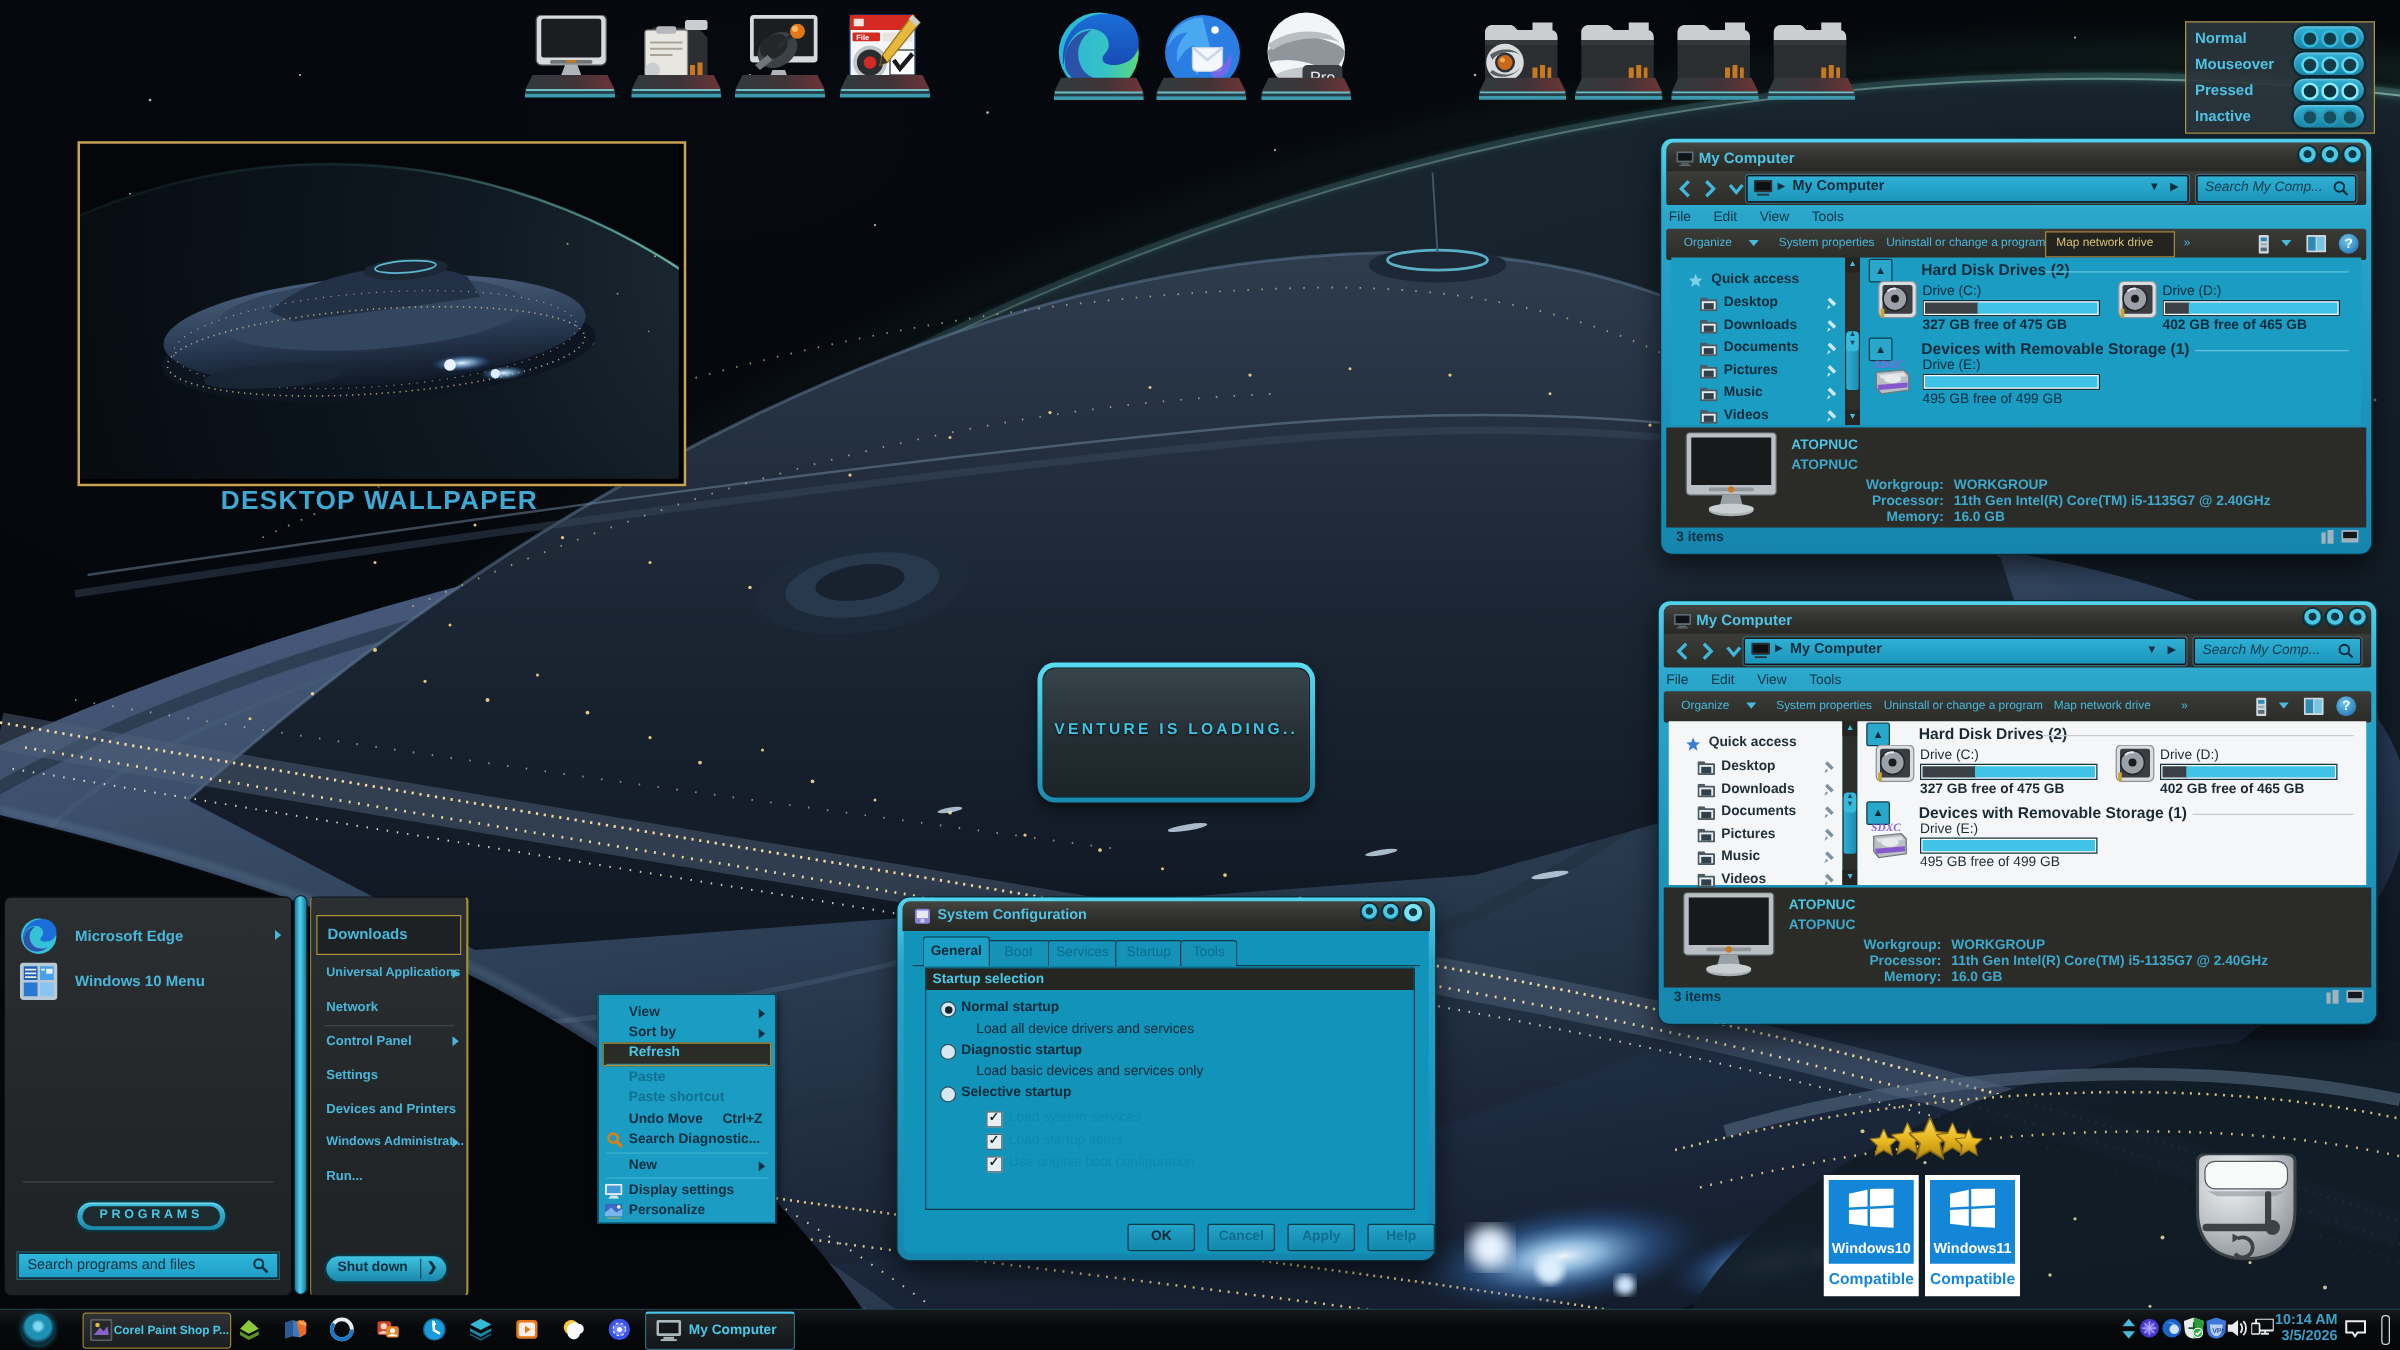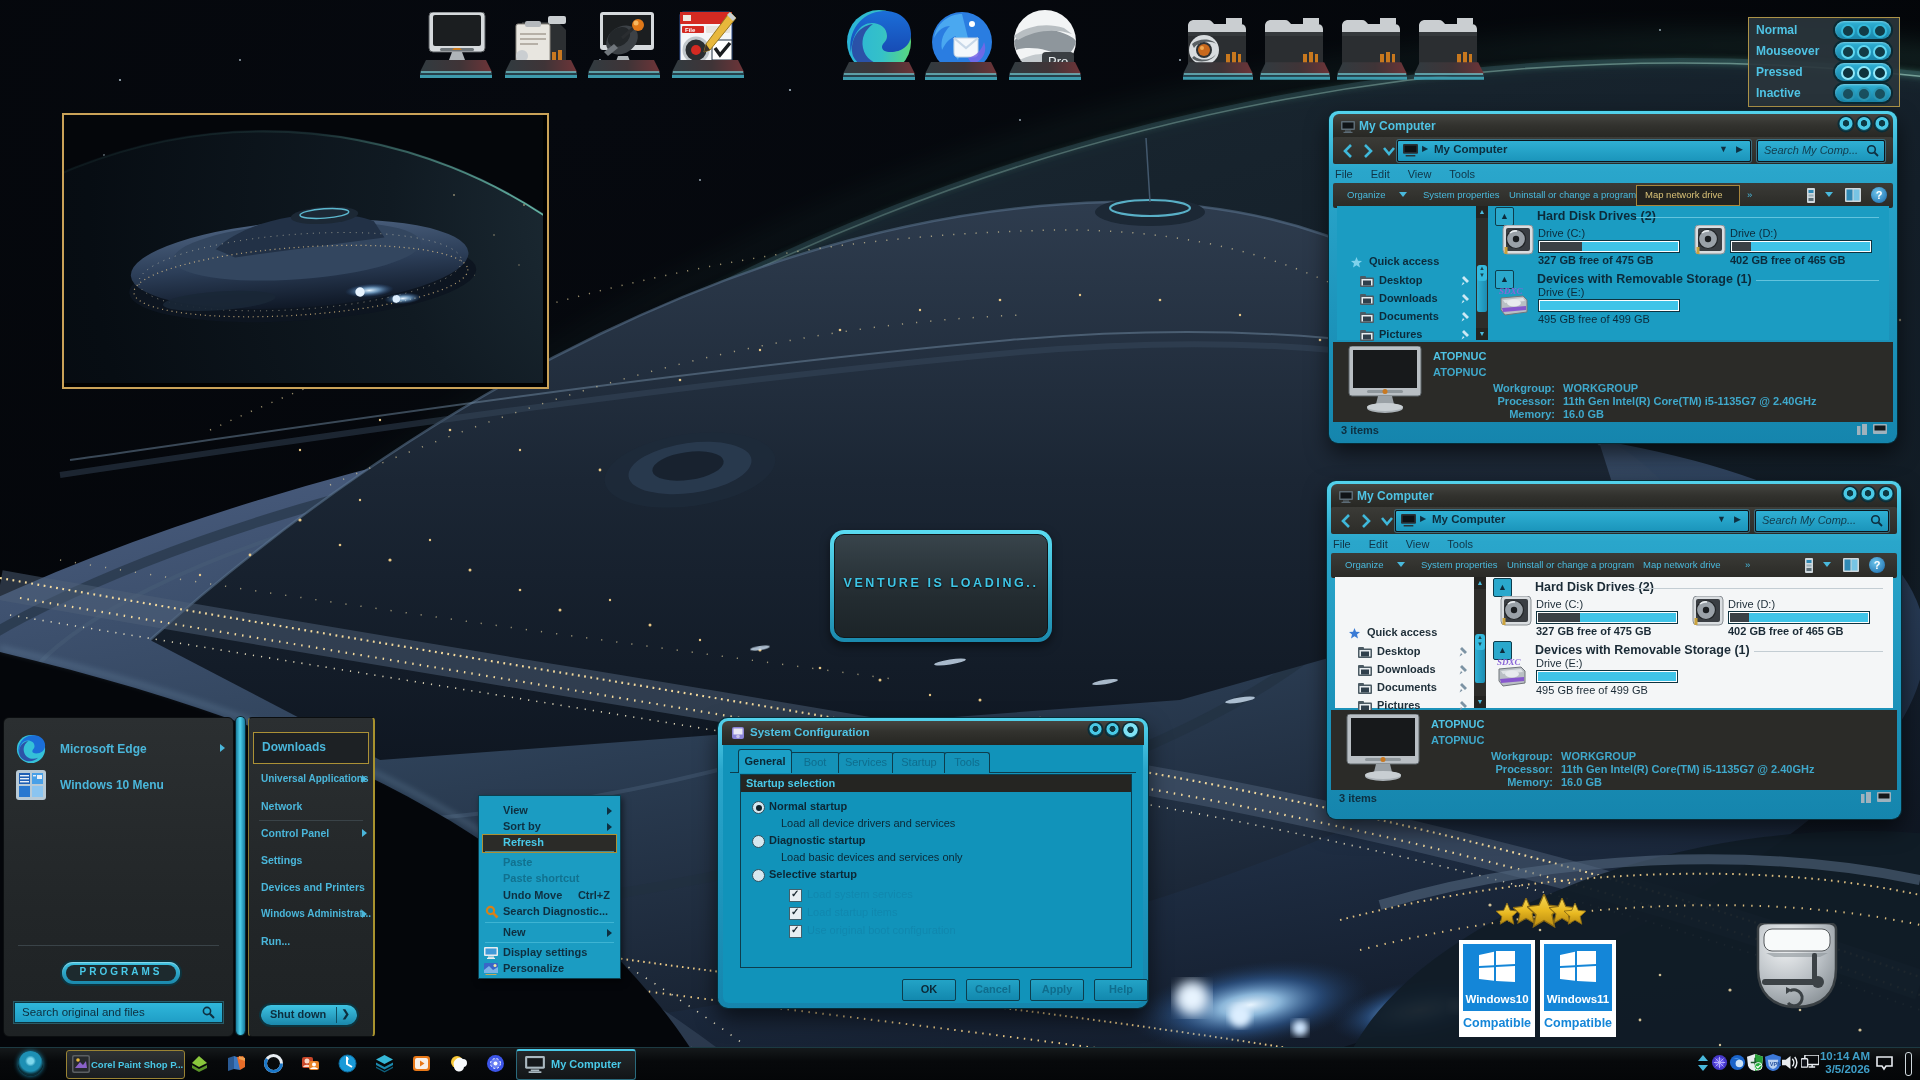--- a/index.html
+++ b/index.html
@@ -12,21 +12,21 @@
 .wbtns{position:absolute;top:6px;right:8px;display:flex;gap:4px;}
 .wbtn{width:14px;height:14px;border-radius:50%;background:radial-gradient(circle at 50% 45%,#0d3944 0 28%,#49c9e6 34% 58%,#0e4d5e 66%);box-shadow:0 0 0 1.5px #0a2d38;}
 .addr{position:absolute;left:4px;right:4px;height:28px;background:linear-gradient(180deg,#3b3b37,#2c2c28);border-radius:2px;}
 .afield{position:absolute;top:3px;height:20px;background:linear-gradient(180deg,#2fb0d4,#1b95bb);border:1px solid #0c161c;border-radius:2px;box-shadow:0 0 0 1px #3b6d7e;}
 .menurow{position:absolute;left:6px;right:6px;height:18px;font-size:11px;font-weight:normal;color:#103446;}
 .menurow span{margin-right:18px;}
 .toolbar{position:absolute;left:4px;right:4px;height:25px;background:linear-gradient(180deg,#3b3b37,#2a2a26);border-radius:2px;font-size:9.5px;color:#49b9dc;}
 .toolbar b{font-weight:normal;position:absolute;top:6px;}
 .pane-teal{background:#1b9cc2;}
 .pane-white{background:#f4f6f7;}
-.trow{position:absolute;left:0;height:18px;white-space:nowrap;margin-top:38px;}
+.trow{position:absolute;left:0;height:18px;white-space:nowrap;}
 .drv-label{position:absolute;font-size:11px;font-weight:normal;color:#0e2f40;}
 .bar{position:absolute;height:11px;background:#fff;border:1px solid #0e3340;}
 .bar .used{position:absolute;left:1px;top:1px;bottom:1px;background:#3a4045;}
 .bar .free{position:absolute;top:1px;bottom:1px;background:#3fc4e8;}
 .info{position:absolute;left:4px;right:4px;height:80px;background:#2b2b28;color:#49b9dc;font-size:11px;font-weight:bold;}
 .statusb{position:absolute;left:6px;font-size:11px;font-weight:bold;color:#0e2f40;}
 .sechdr{position:absolute;font-size:12.5px;font-weight:bold;color:#0c2b3b;white-space:nowrap;padding-left:20px;}
 .secbtn{position:absolute;width:17px;height:17px;background:#2aa8cc;border:1px solid #0d3d4d;border-radius:2px;color:#0c2b3b;font-size:9px;text-align:center;line-height:16px;font-weight:bold;}
 
 .smpanel{position:absolute;background:linear-gradient(180deg,#2b2f31,#222628 60%,#1e2224);border:1px solid #0b0e10;border-radius:6px;}
@@ -533,20 +533,21 @@
  <ellipse cx="238" cy="170" rx="178" ry="36" fill="none" stroke="#ffda96" stroke-width="1.3" stroke-dasharray="1.1 4" opacity="0.7"></ellipse>
  <ellipse cx="238" cy="160" rx="172" ry="40" fill="none" stroke="#fff3cf" stroke-width="1" stroke-dasharray="1 5.5" opacity="0.55"></ellipse>
  <ellipse cx="310" cy="185" rx="26" ry="7" fill="url(#meng)"></ellipse>
  <ellipse cx="345" cy="196" rx="20" ry="6" fill="url(#meng)"></ellipse>
  <circle cx="300" cy="186" r="5" fill="#e8f4ff"></circle>
  <circle cx="338" cy="196" r="4" fill="#dceeff"></circle>
  <ellipse cx="150" cy="185" rx="60" ry="10" fill="#1a2736" opacity="0.9"></ellipse>
 </g>
 </svg>
 </div>
+<div class="ab" style="left:62px;top:389px;width:483px;text-align:center;font-size:21px;font-weight:bold;letter-spacing:1px;color:#3fa9d4;">DESKTOP WALLPAPER</div>
 
 
 
 
 <div class="ab" style="left:830px;top:530px;width:222px;height:112px;border-radius:14px;background:linear-gradient(180deg,#5adcf2,#1a89ad);box-shadow:0 4px 10px rgba(0,0,0,.5);">
 <div class="ab" style="left:4px;top:4px;right:4px;bottom:4px;border-radius:10px;background:linear-gradient(180deg,#38444b,#232c31 60%,#1c2428);border:1px solid #101619;"></div>
 <div class="ab" style="left:0;top:46px;width:100%;text-align:center;font-size:12.5px;font-weight:bold;letter-spacing:2.6px;color:#3ec5e6;text-shadow:0 1px 2px #000;">VENTURE IS LOADING..</div>
 </div>
 
 
@@ -1067,21 +1068,21 @@
           <rect x="21" y="5" width="5" height="4"></rect>
         </g>
       </svg>
 <span class="smitem" style="left:56px;top:60px">Windows 10 Menu</span>
 <div class="ab" style="left:14px;bottom:90px;right:14px;height:1px;background:#3a4348"></div>
 <div class="ab" style="left:58px;bottom:52px;width:118px;height:22px;border-radius:11px;background:linear-gradient(180deg,#3ec3e2,#1a87ab);box-shadow:0 0 0 2px #0d333d,inset 0 1px 1px rgba(255,255,255,.4)">
         <div class="ab" style="left:4px;top:3px;right:4px;bottom:3px;border-radius:8px;background:#1d2a2e"></div>
         <div class="ab" style="left:0;top:4px;width:100%;text-align:center;font-size:10px;font-weight:bold;letter-spacing:3px;color:#49c9e8">PROGRAMS</div>
       </div>
 <div class="ab" style="left:10px;bottom:13px;right:10px;height:19px;background:linear-gradient(180deg,#2fb7db,#1f9ec6);border:1px solid #0d333d;box-shadow:0 0 0 1px #2a5a66">
-        <span class="ab" style="left:7px;top:3px;font-size:11.5px;color:#0d2d3d">Search original and files</span>
+        <span class="ab" style="left:7px;top:3px;font-size:11.5px;color:#0d2d3d">Search programs and files</span>
         <svg class="ab" style="right:7px;top:3px" width="13" height="13" viewBox="0 0 13 13">
           <circle cx="5" cy="5" r="3.6" fill="none" stroke="#0e2f40" stroke-width="1.6"></circle>
           <line x1="7.8" y1="7.8" x2="12" y2="12" stroke="#0e2f40" stroke-width="2"></line>
         </svg>
       </div>
 </div>
 <div class="ab" style="left:236px;top:717px;width:9px;height:318px;border-radius:5px;background:linear-gradient(90deg,#1a7d9e,#4fd0ec 45%,#157a9c);box-shadow:0 0 0 1px #0a2a33"></div>
 <div class="smpanel" style="left:248px;top:717px;width:124px;height:318px;border-radius:4px;border-left:1px solid #8a7a33;border-right:2px solid #a8922e">
 <div class="ab" style="left:4px;top:14px;right:4px;height:30px;background:#1d2124;border:1px solid #ab9136">
         <span class="smitem" style="left:8px;top:7px">Downloads</span>

